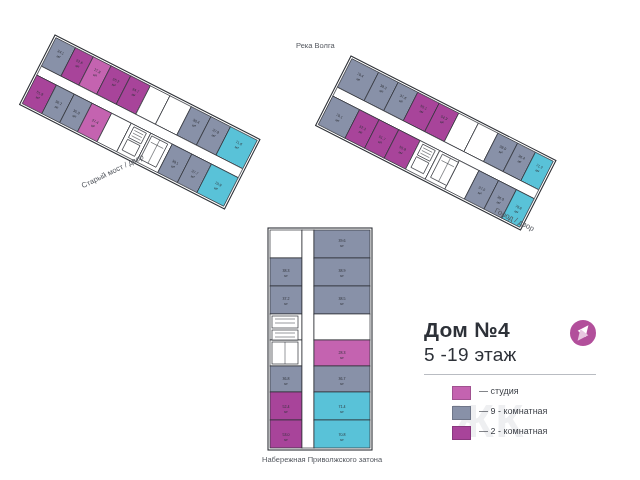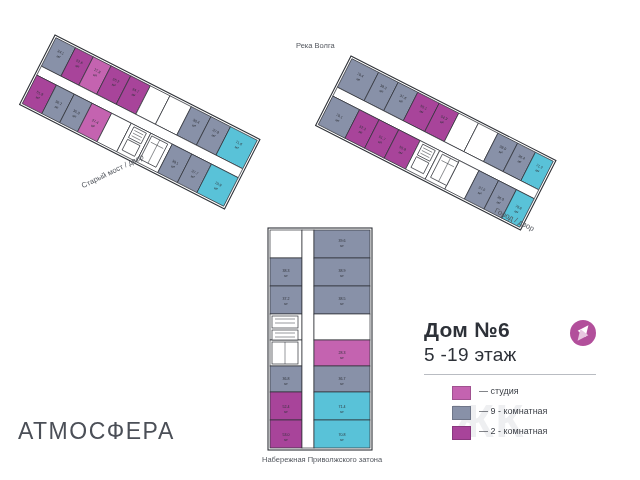--- a/index.html
+++ b/index.html
@@ -383,24 +383,23 @@
       </g>
     </g>
 
   </svg>
 
   <div class="maplabel" id="label-river">Река Волга</div>
   <div class="maplabel" id="label-bridge">Старый мост / двор</div>
   <div class="maplabel" id="label-city">Город / двор</div>
   <div class="maplabel" id="label-quay">Набережная Приволжского затона</div>
 
-  <div class="brand">АТМОСФЕРА</div>
 
   <div class="title-block">
-    <div class="title-main">Дом №6</div>
+    <div class="title-main">Дом №4</div>
     <div class="title-sub">5 -19 этаж</div>
     <div class="title-rule"></div>
   </div>
 
   <div class="compass">
     <div class="needle"></div>
     <div class="needle2"></div>
   </div>
 
   <div class="watermark">ЖК</div>

